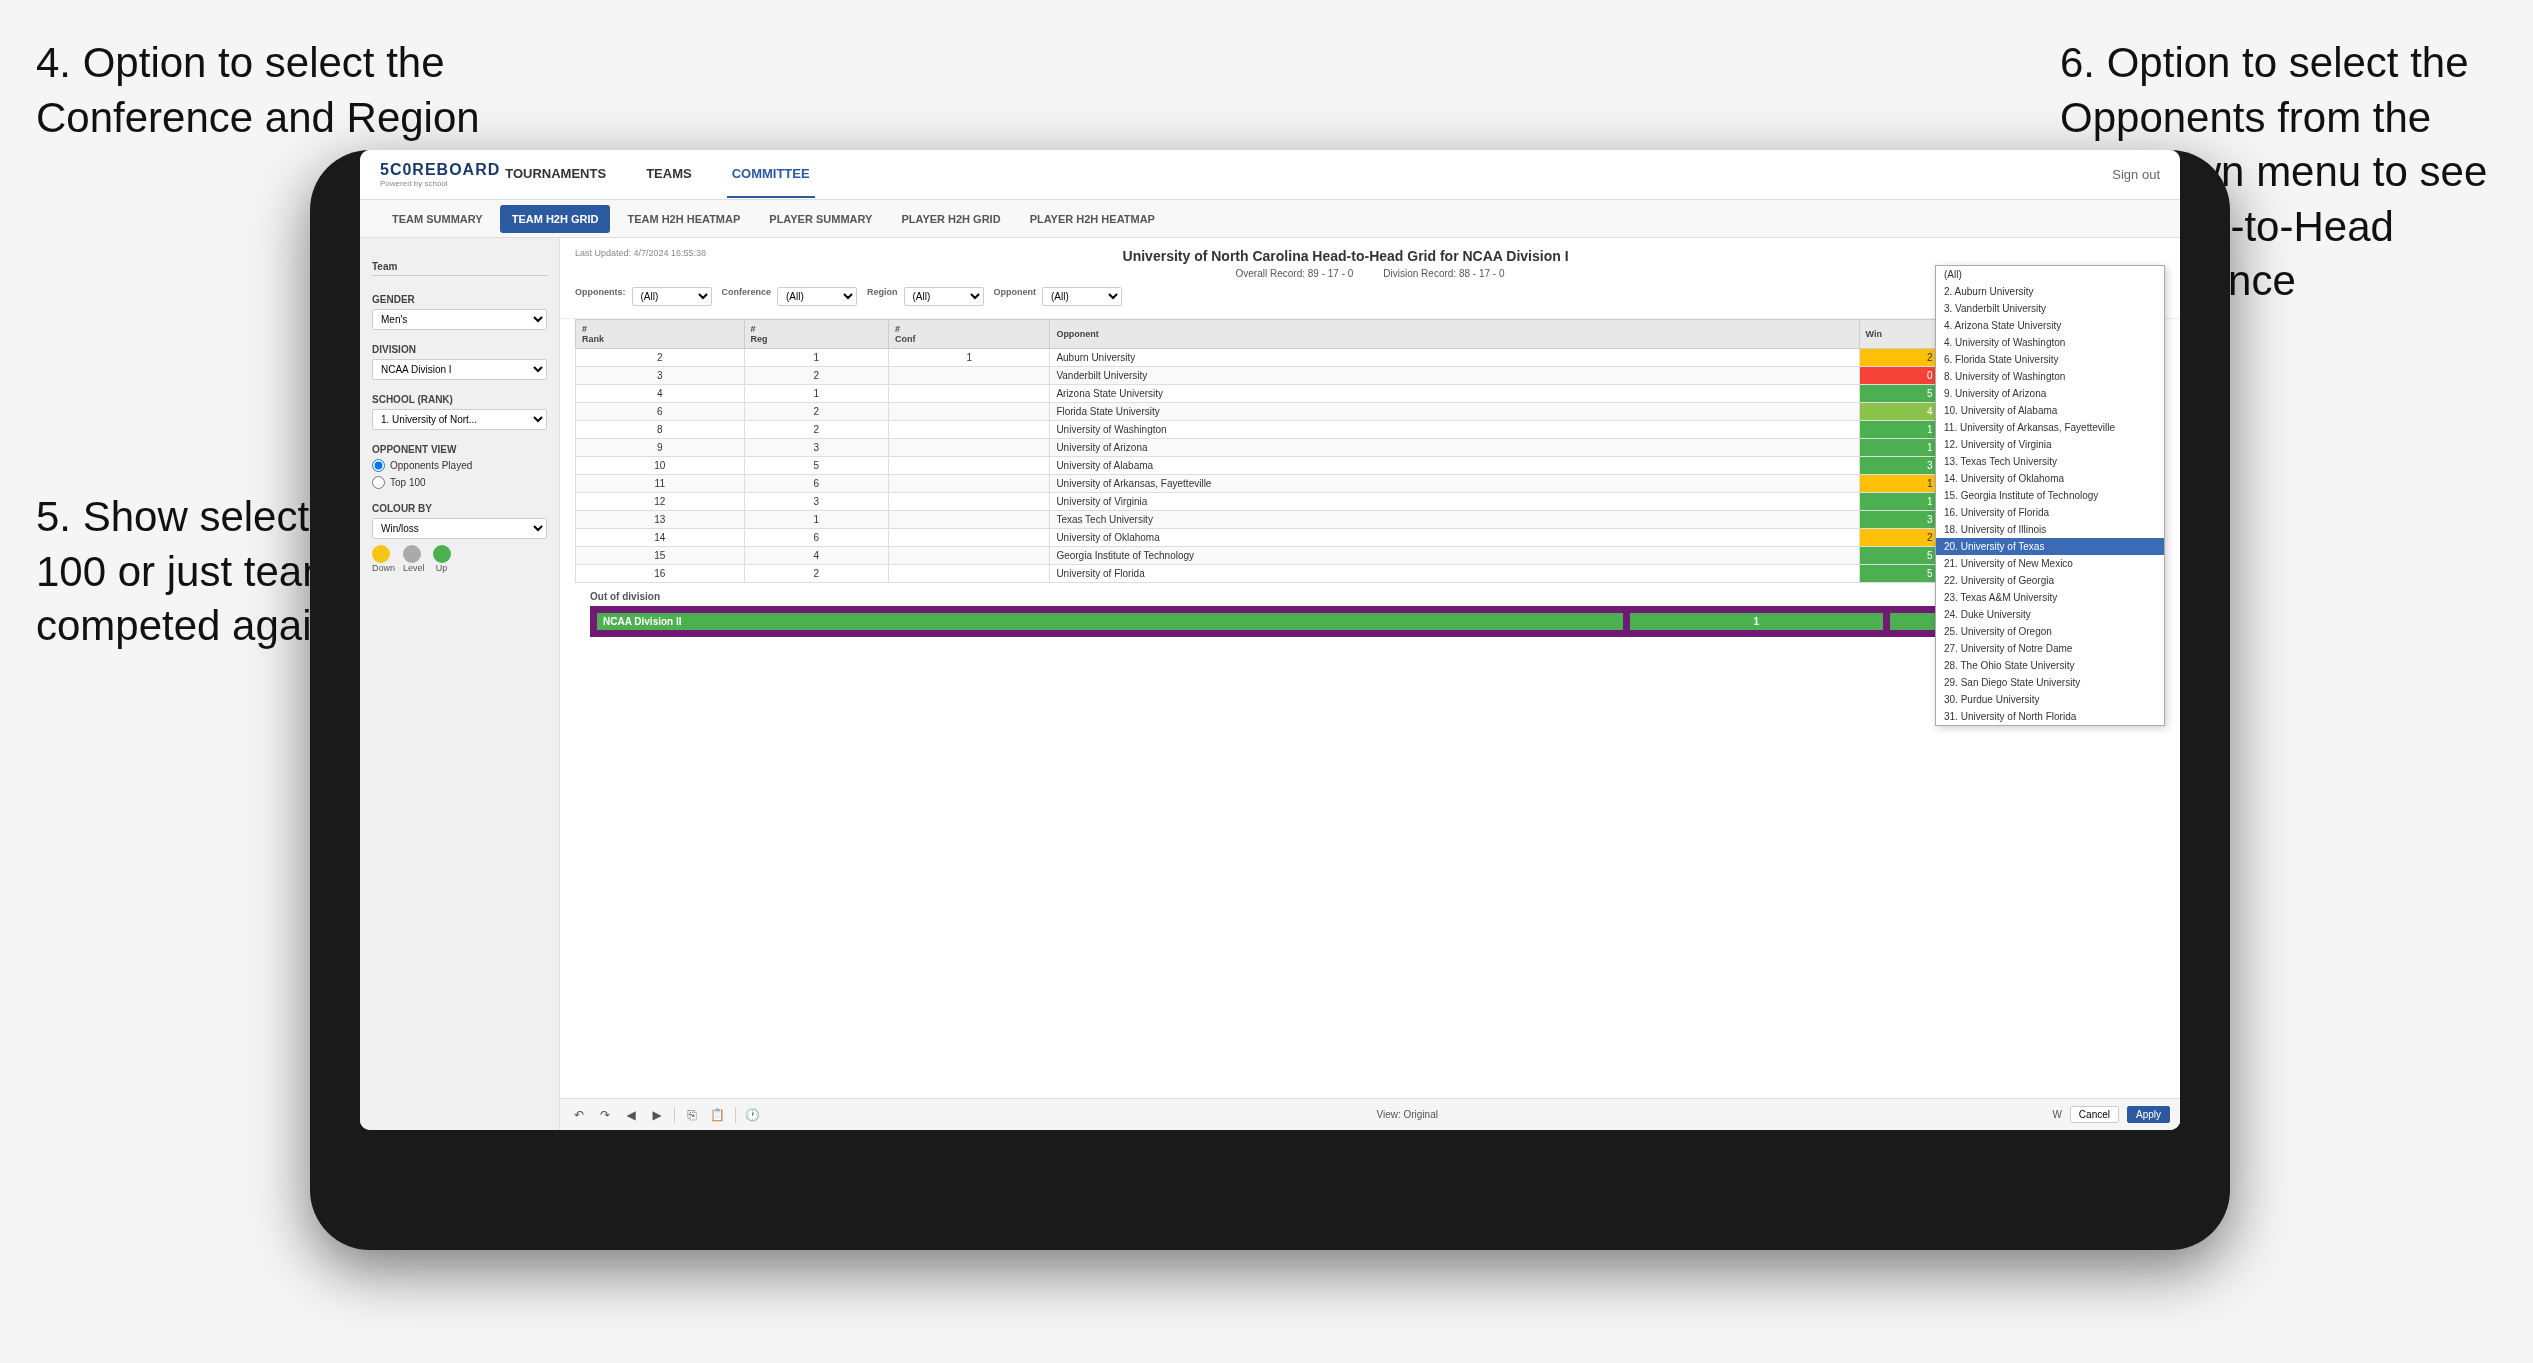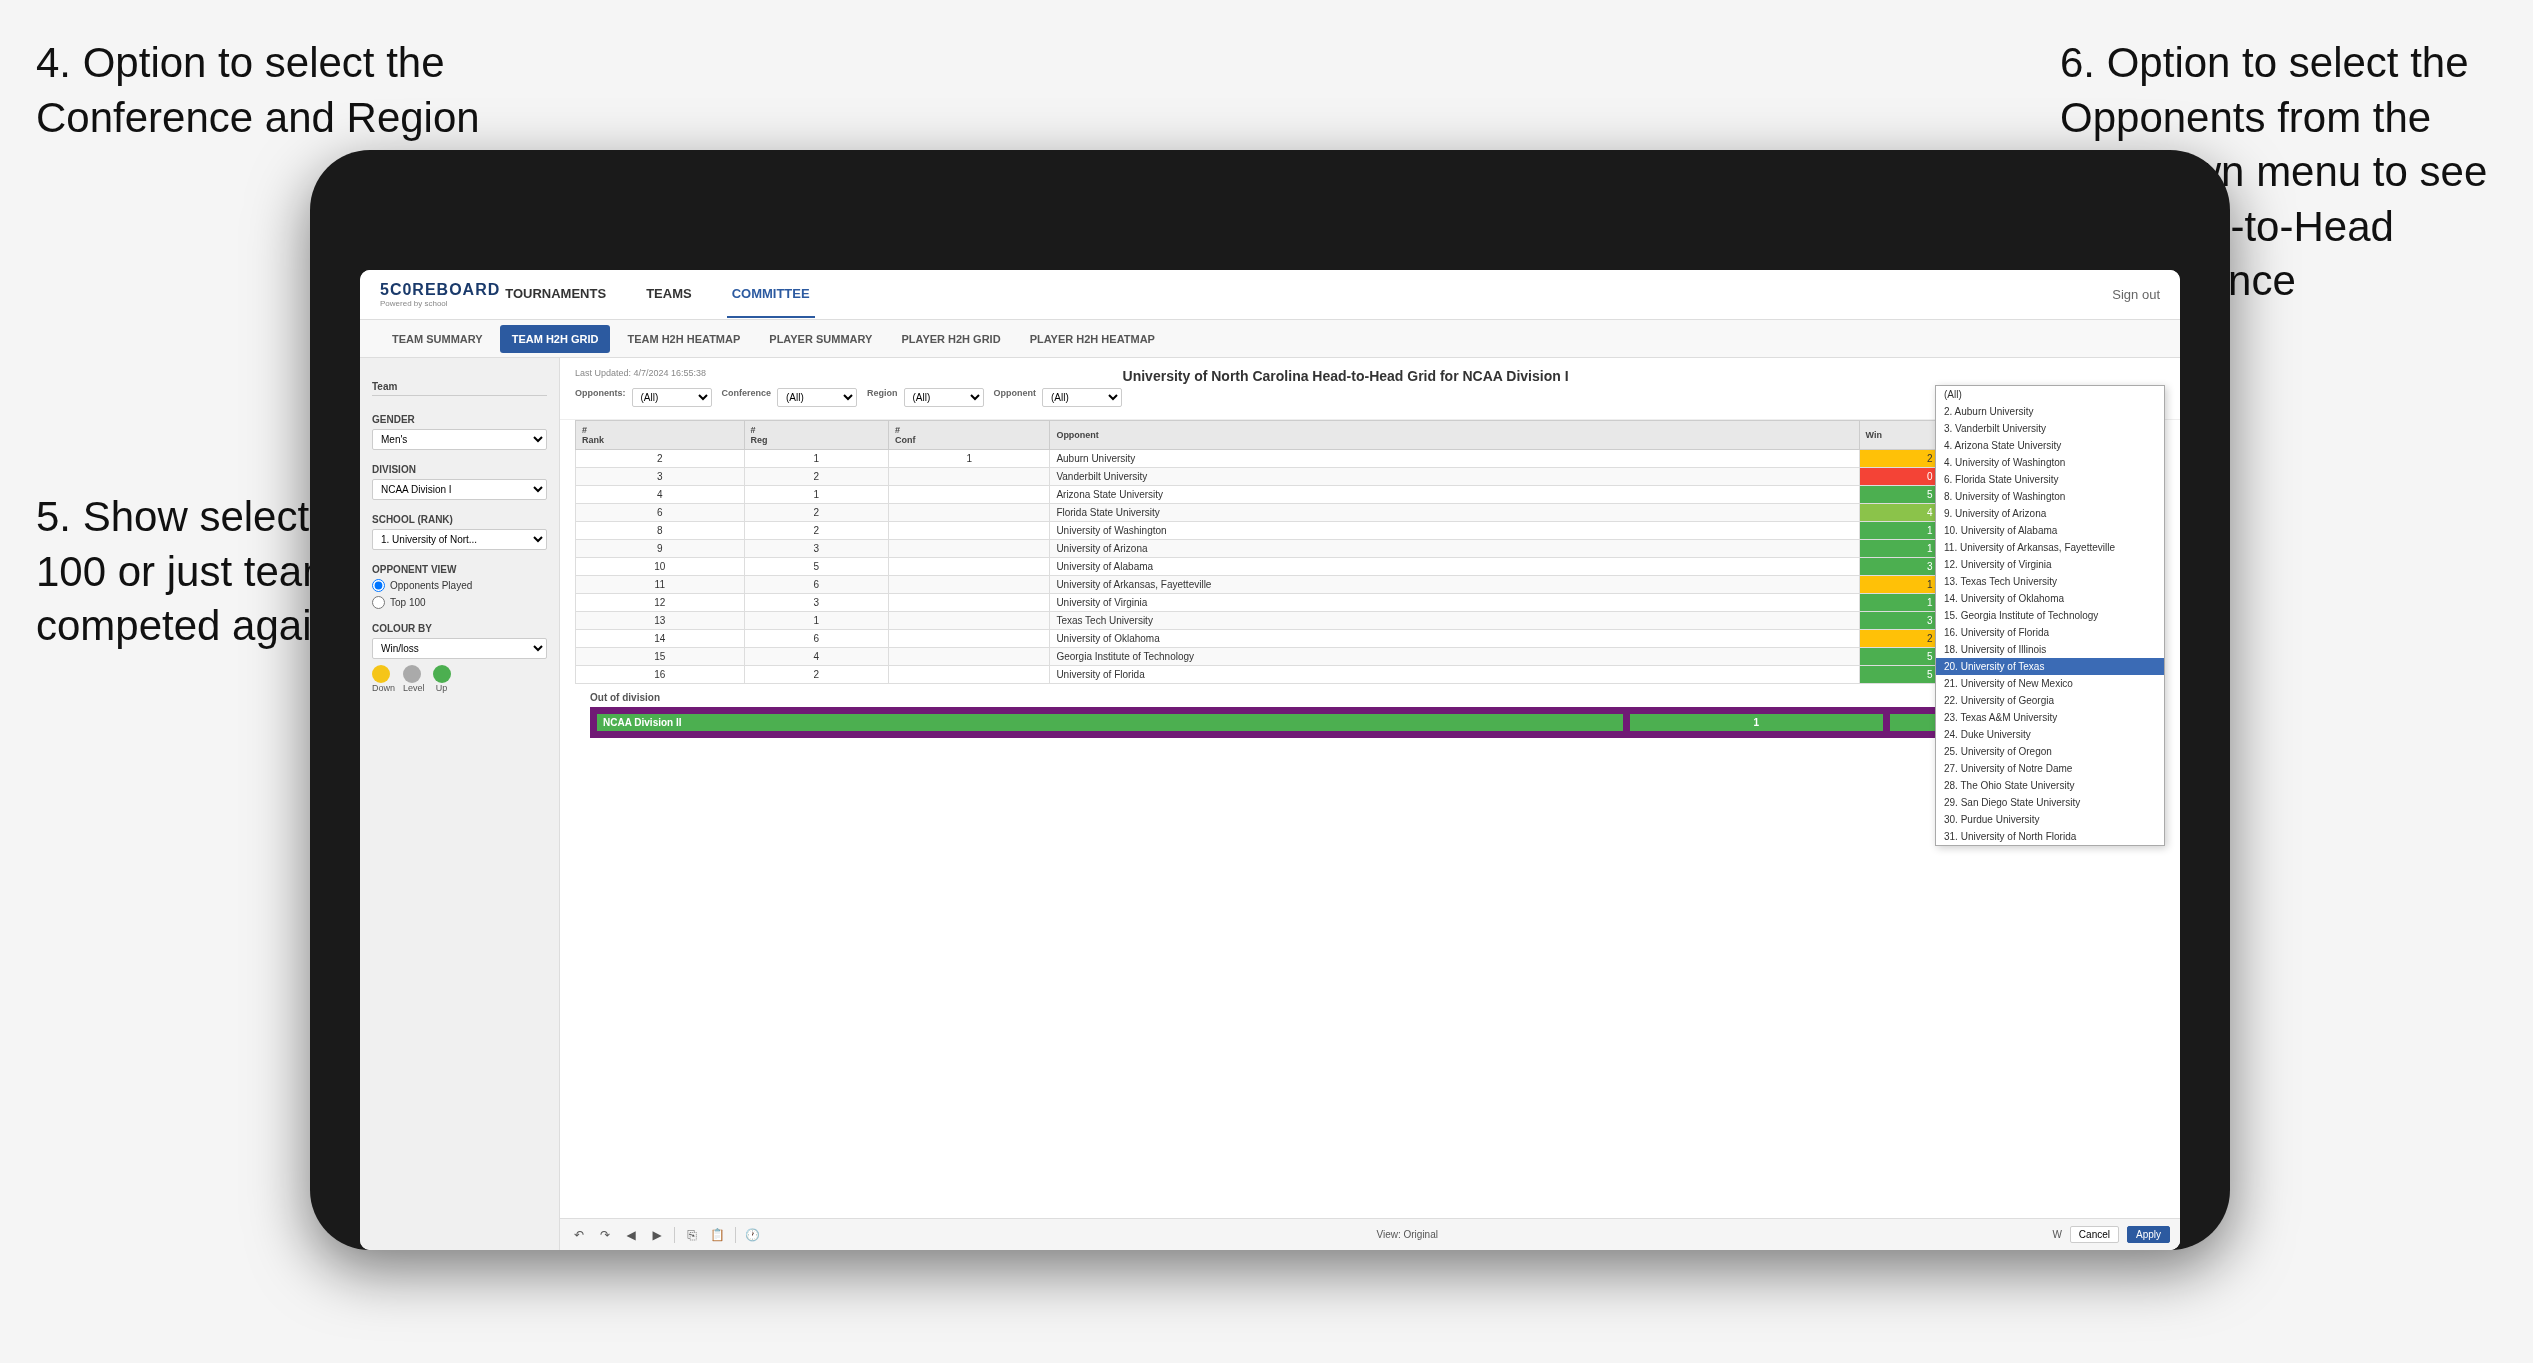--- a/index.html
+++ b/index.html
@@ -35,21 +35,21 @@
     .tablet {
       position: absolute;
       left: 310px;
       top: 150px;
       width: 1920px;
       height: 1100px;
       background: #1a1a1a;
       border-radius: 60px;
       box-shadow: 0 20px 60px rgba(0,0,0,0.5);
       display: flex;
-      align-items: flex-end;
+      align-items: flex-start;
       justify-content: center;
     }
 
     .tablet-screen {
       width: 1820px;
       height: 980px;
       background: #fff;
       border-radius: 10px;
       overflow: hidden;
       position: relative;
@@ -546,20 +546,24 @@
         </div>
       </div>
 
       <div class="right-content">
 
         <div class="content-header">
           <div class="header-top">
             <div class="last-updated">Last Updated: 4/7/2024 16:55:38</div>
             <div class="page-title">University of North Carolina Head-to-Head Grid for NCAA Division I</div>
             <div style="width:180px;"></div>
+          </div>
+          <div class="records">
+            <span>Overall Record: 89 - 17 - 0</span>
+            <span>Division Record: 88 - 17 - 0</span>
           </div>
           <div class="filter-row">
             <div class="filter-group">
               <span class="filter-label">Opponents:</span>
               <select class="filter-select">
                 <option>(All)</option>
               </select>
             </div>
             <div class="filter-group">
               <span class="filter-label">Conference</span>

